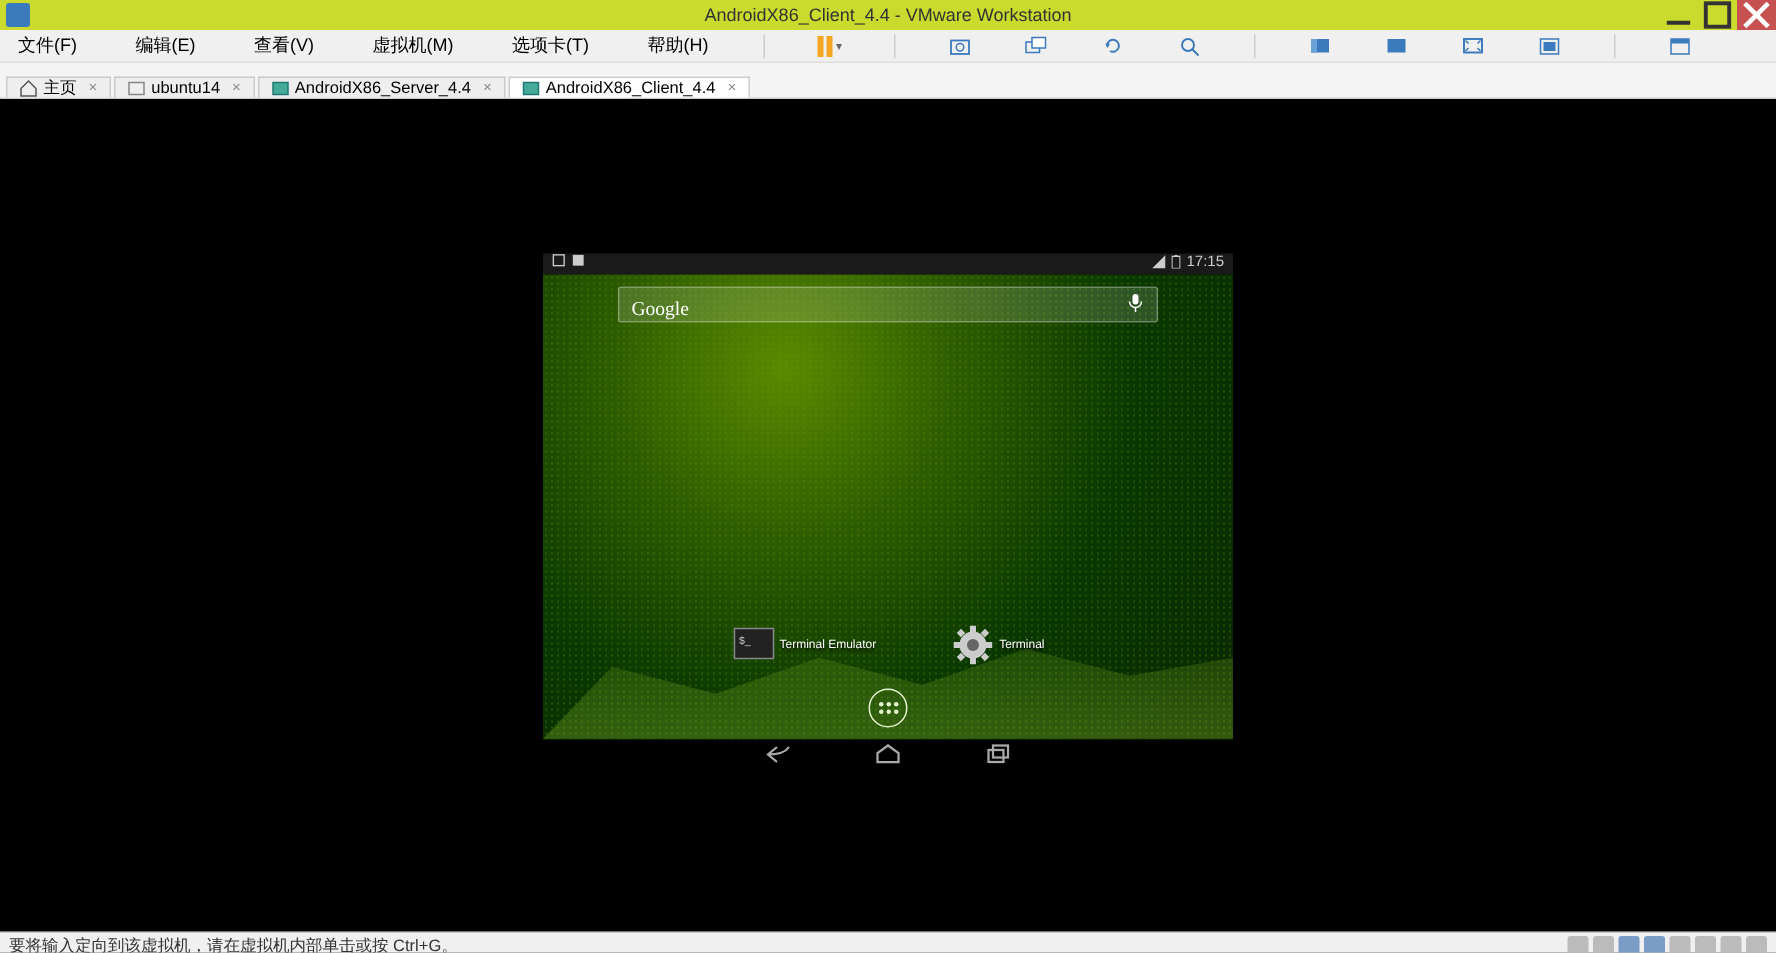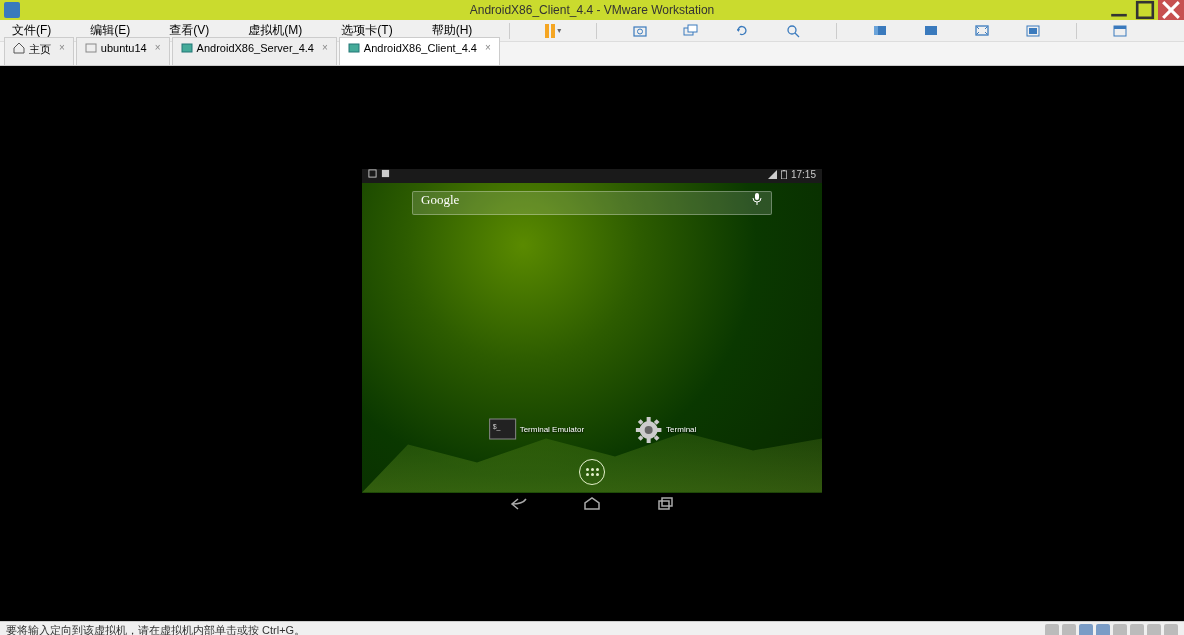--- a/index.html
+++ b/index.html
@@ -17,39 +17,39 @@
 .menubar { height: 22px; background: #f0f0f0; border-bottom: 1px solid #ddd; display: flex; align-items: center; padding: 0 6px; font-size: 12px; gap: 27px; }
 .menubar .menu-item { padding: 2px 6px; cursor: pointer; }
 .toolbar-sep { width: 1px; height: 16px; background: #ccc; margin: 0 4px; }
 .tb-icon { width: 18px; height: 18px; margin: 0 3px; display: inline-flex; align-items: center; justify-content: center; cursor: pointer; }
 .tb-icon svg { width: 16px; height: 16px; }
 .pause-btn { display: flex; gap: 2px; align-items: center; }
 .pause-btn .bar { width: 4px; height: 14px; background: #f5a623; }
 
 
 .tabbar { height: 24px; background: #f4f4f4; display: flex; align-items: flex-end; padding: 0 4px; border-bottom: 1px solid #ccc; }
-.tab { height: 28px; padding: 4px 8px; display: flex; gap: 4px; font-size: 11px; border: 1px solid #ccc; border-bottom: none; background: #eee; margin-right: 2px; cursor: pointer; }
+.tab { height: 14px; padding: 4px 8px; display: flex; align-items: center; gap: 4px; font-size: 11px; border: 1px solid #ccc; border-bottom: none; background: #eee; margin-right: 2px; cursor: pointer; }
 .tab.active { background: #fff; font-weight: normal; }
 .tab .tab-icon { width: 12px; height: 12px; }
 .tab .close-x { margin-left: 4px; color: #888; font-size: 10px; }
 
 
 .vm-view { background: #000; width: 100%; height: 555px; position: relative; display: flex; align-items: center; justify-content: center; }
 
 
 .android { width: 460px; height: 350px; position: relative; background: #000; }
 .android .statusbar { height: 14px; background: #1a1a1a; display: flex; align-items: flex-start; padding: 0 6px; font-size: 10px; color: #ccc; justify-content: space-between; }
 .android .statusbar .left-icons { display: flex; gap: 4px; }
 .android .statusbar .right-icons { display: flex; gap: 4px; align-items: center; }
 
 .android .wallpaper { height: 310px; background: radial-gradient(circle at 35% 20%, #5a8a00 0%, #2d5c00 30%, #0a3800 60%, #082800 100%); position: relative; overflow: hidden; }
 .android .wallpaper::before { content:""; position:absolute; inset:0; background-image: radial-gradient(#6aa000 0.5px, transparent 0.5px); background-size: 4px 4px; opacity: 0.3; }
 .android .wallpaper::after { content:""; position:absolute; bottom:0; left:0; right:0; height:120px; background: linear-gradient(to top, rgba(150,200,50,0.3), transparent); clip-path: polygon(0 100%, 10% 60%, 25% 75%, 40% 55%, 55% 70%, 70% 50%, 85% 65%, 100% 55%, 100% 100%); }
 
-.search-widget { position: absolute; top: 8px; left: 50px; right: 50px; height: 24px; background: rgba(255,255,255,0.15); border: 1px solid rgba(255,255,255,0.3); border-radius: 2px; display: flex; align-items: flex-start; padding: 0 8px; }
+.search-widget { position: absolute; top: 8px; left: 50px; right: 50px; height: 24px; background: rgba(255,255,255,0.15); border: 1px solid rgba(255,255,255,0.3); border-radius: 2px; display: flex; align-items: flex-end; padding: 0 8px; }
 .search-widget .google-logo { color: #fff; font-size: 13px; font-family: Georgia, serif; }
 .search-widget .mic { margin-left: auto; color: #fff; }
 
 .home-icons { position: absolute; bottom: 50px; left: 50%; transform: translateX(-50%); display: flex; gap: 50px; }
 .home-icon { display: flex; flex-direction: row; align-items: center; gap: 2px; cursor: pointer; }
 .home-icon .ic { width: 30px; height: 26px; display: flex; align-items: center; justify-content: center; }
 .home-icon .lbl { font-size: 8px; color: #fff; text-shadow: 0 1px 2px #000; }
 
 .app-drawer-btn { position: absolute; bottom: 8px; left: 50%; transform: translateX(-50%); width: 26px; height: 26px; border: 1.5px solid #fff; border-radius: 50%; display: flex; align-items: center; justify-content: center; cursor: pointer; }
 .app-drawer-btn .dots { display: grid; grid-template-columns: repeat(3, 3px); gap: 2px; }

